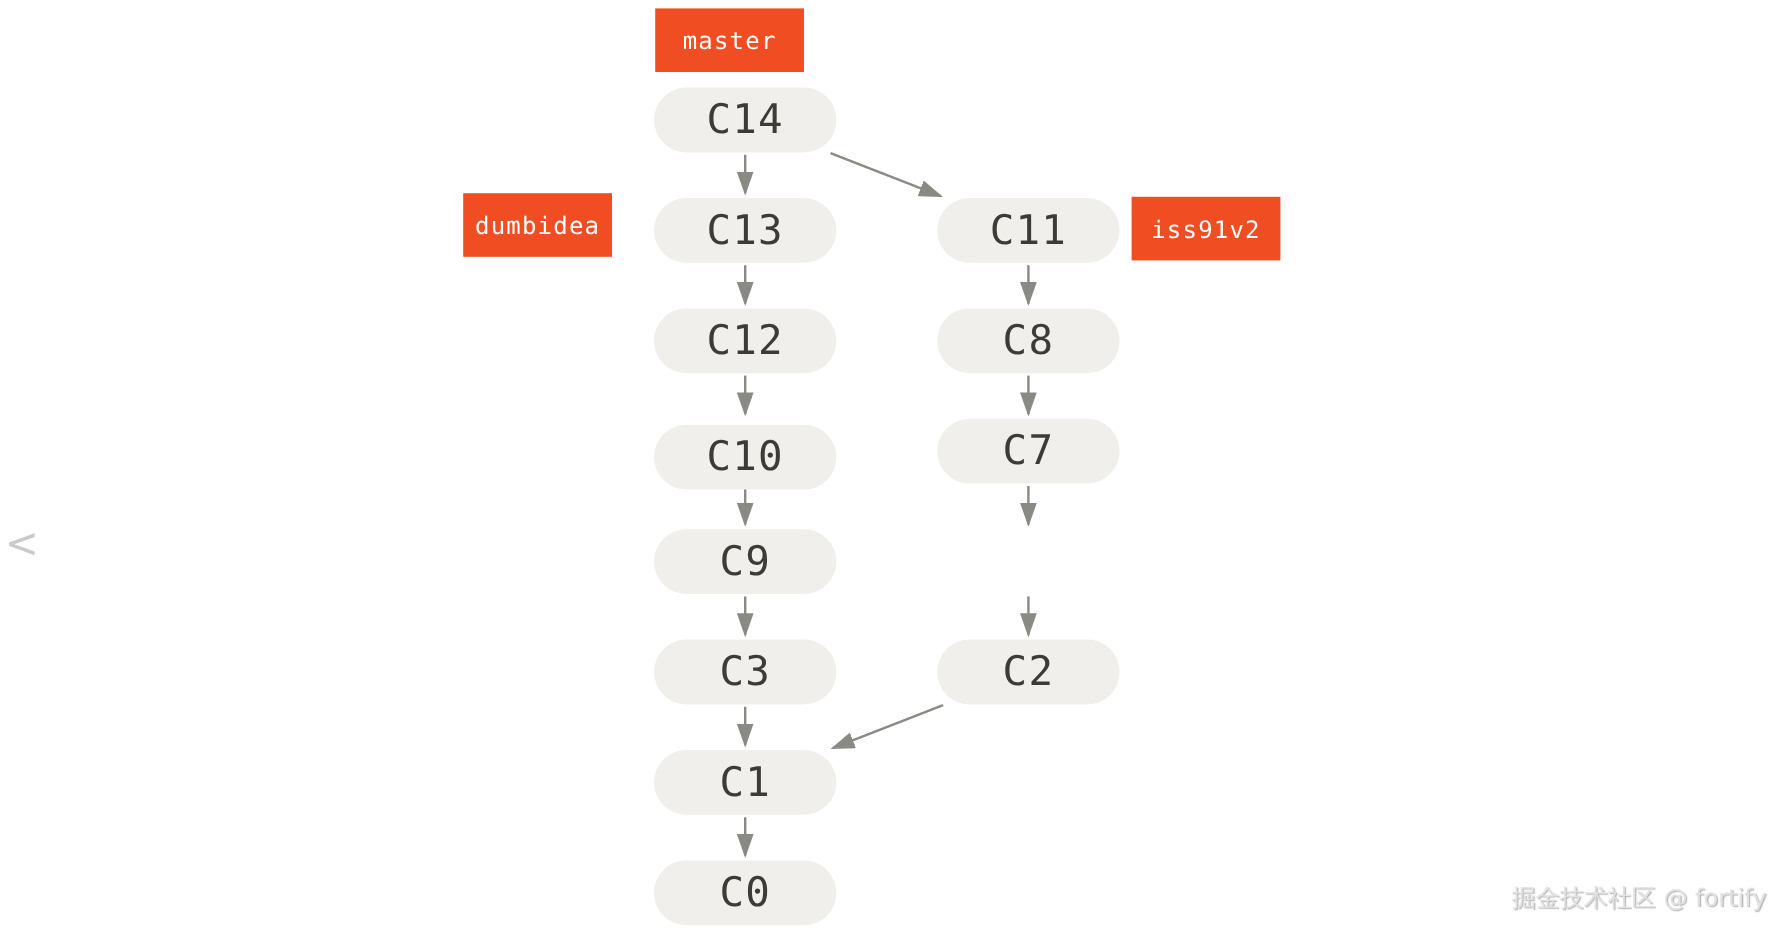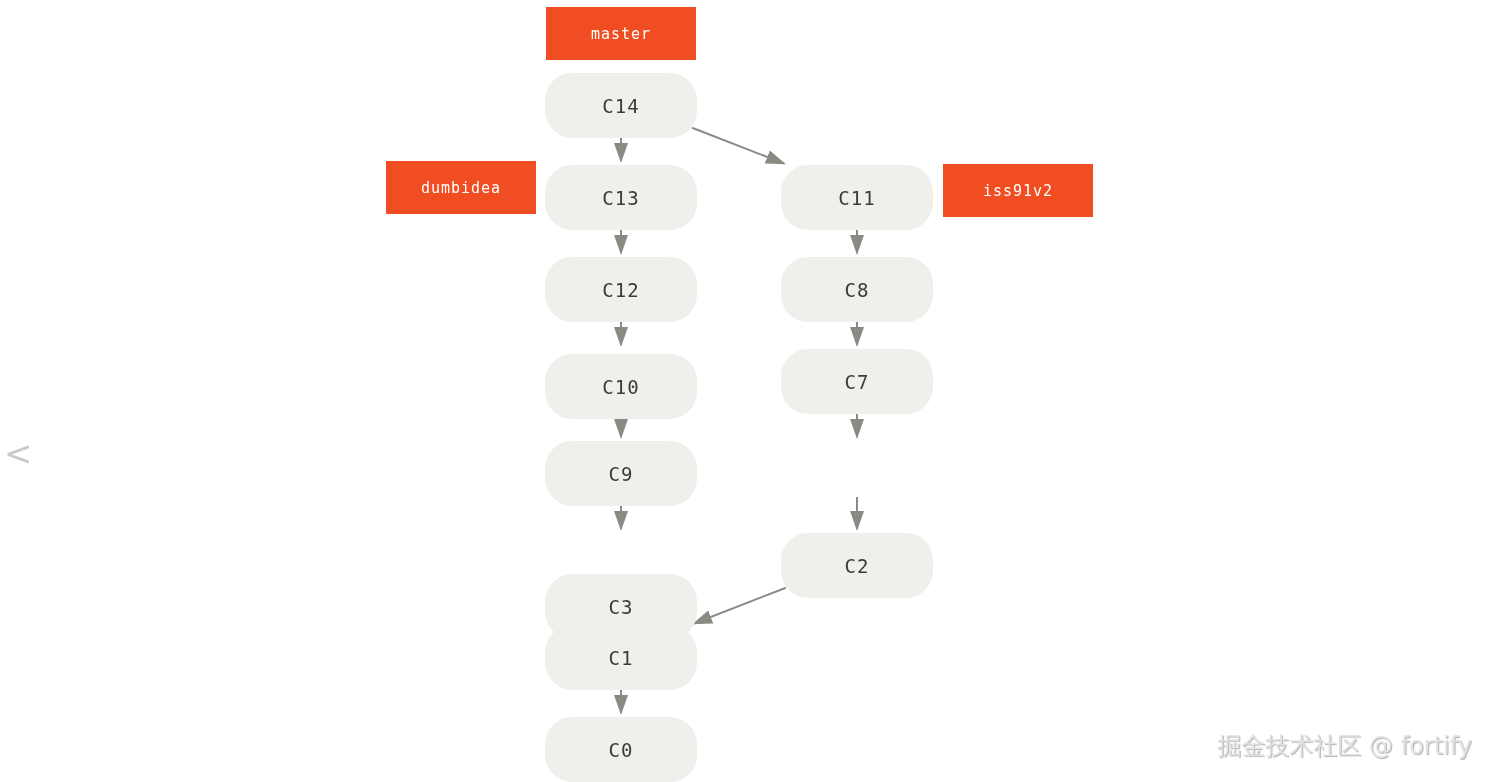--- a/index.html
+++ b/index.html
@@ -7,39 +7,39 @@
     position:relative;width:1490px;height:782px;
     background:var(--background,#ffffff);
     font-family:"DejaVu Sans Mono","Liberation Mono",monospace;
     overflow:hidden;
   }
   #edges{position:absolute;left:0;top:0;width:1490px;height:782px;}
   #edges line{stroke:var(--arrow,#8a8a85);stroke-width:2;}
   #arrowhead path{fill:var(--arrow,#8a8a85);}
 
   .node{
-    position:absolute;width:152px;height:65px;border-radius:27px;
+    position:absolute;width:152px;height:54px;border-radius:27px;
     background:var(--node-bg,#f0efeb);color:var(--node-text,#3c3c37);
     display:flex;align-items:center;justify-content:center;
-    font-size:19px;letter-spacing:1px;
+    font-size:34px;letter-spacing:1px;
   }
   .branch{
-    position:absolute;width:150px;height:53px;
+    position:absolute;width:124px;height:53px;
     background:var(--branch-label-bg,#f04e22);color:var(--branch-label-text,#ffffff);
     display:flex;align-items:center;justify-content:center;
-    font-size:15px;letter-spacing:1px;
+    font-size:20px;letter-spacing:1px;
   }
 
   
   .n-c14{left:545px;top:73px;}
   .n-c13{left:545px;top:165px;}
   .n-c12{left:545px;top:257px;}
   .n-c10{left:545px;top:354px;}
   .n-c9 {left:545px;top:441px;}
-  .n-c3 {left:545px;top:533px;margin-top:41px;}
+  .n-c3 {left:545px;top:533px;}
   .n-c1 {left:545px;top:625px;}
   .n-c0 {left:545px;top:717px;}
   
   .n-c11{left:781px;top:165px;}
   .n-c8 {left:781px;top:257px;}
   .n-c7 {left:781px;top:349px;}
   .n-c4 {left:781px;top:441px;}
   .n-c2 {left:781px;top:533px;}
 
   .b-master  {left:546px;top:7px;}
@@ -48,21 +48,21 @@
 
   .chevron{
     position:absolute;left:4px;top:436px;
     font-family:"DejaVu Sans","Liberation Sans",sans-serif;
     font-size:34px;line-height:1;color:#c9c9c9;cursor:pointer;
     user-select:none;
   }
   .watermark{
     position:absolute;right:18px;bottom:20px;
     font-family:"DejaVu Sans","Liberation Sans",sans-serif;
-    font-size:24px;color:var(--watermark-text,#e2e2e2);
+    font-size:20px;color:var(--watermark-text,#e2e2e2);
     text-shadow:1px 1px 1px #b0b0b0;
     white-space:nowrap;
   }
 </style>
 </head>
 <body>
 
 <div id="stage" style="--background: #ffffff; --branch-label-bg: #f04e22; --branch-label-text: #ffffff; --node-bg: #f0efeb; --node-text: #3c3c37; --arrow: #8a8a85; --watermark-text: #e2e2e2;">
 
   <div class="chevron">&lt;</div>

